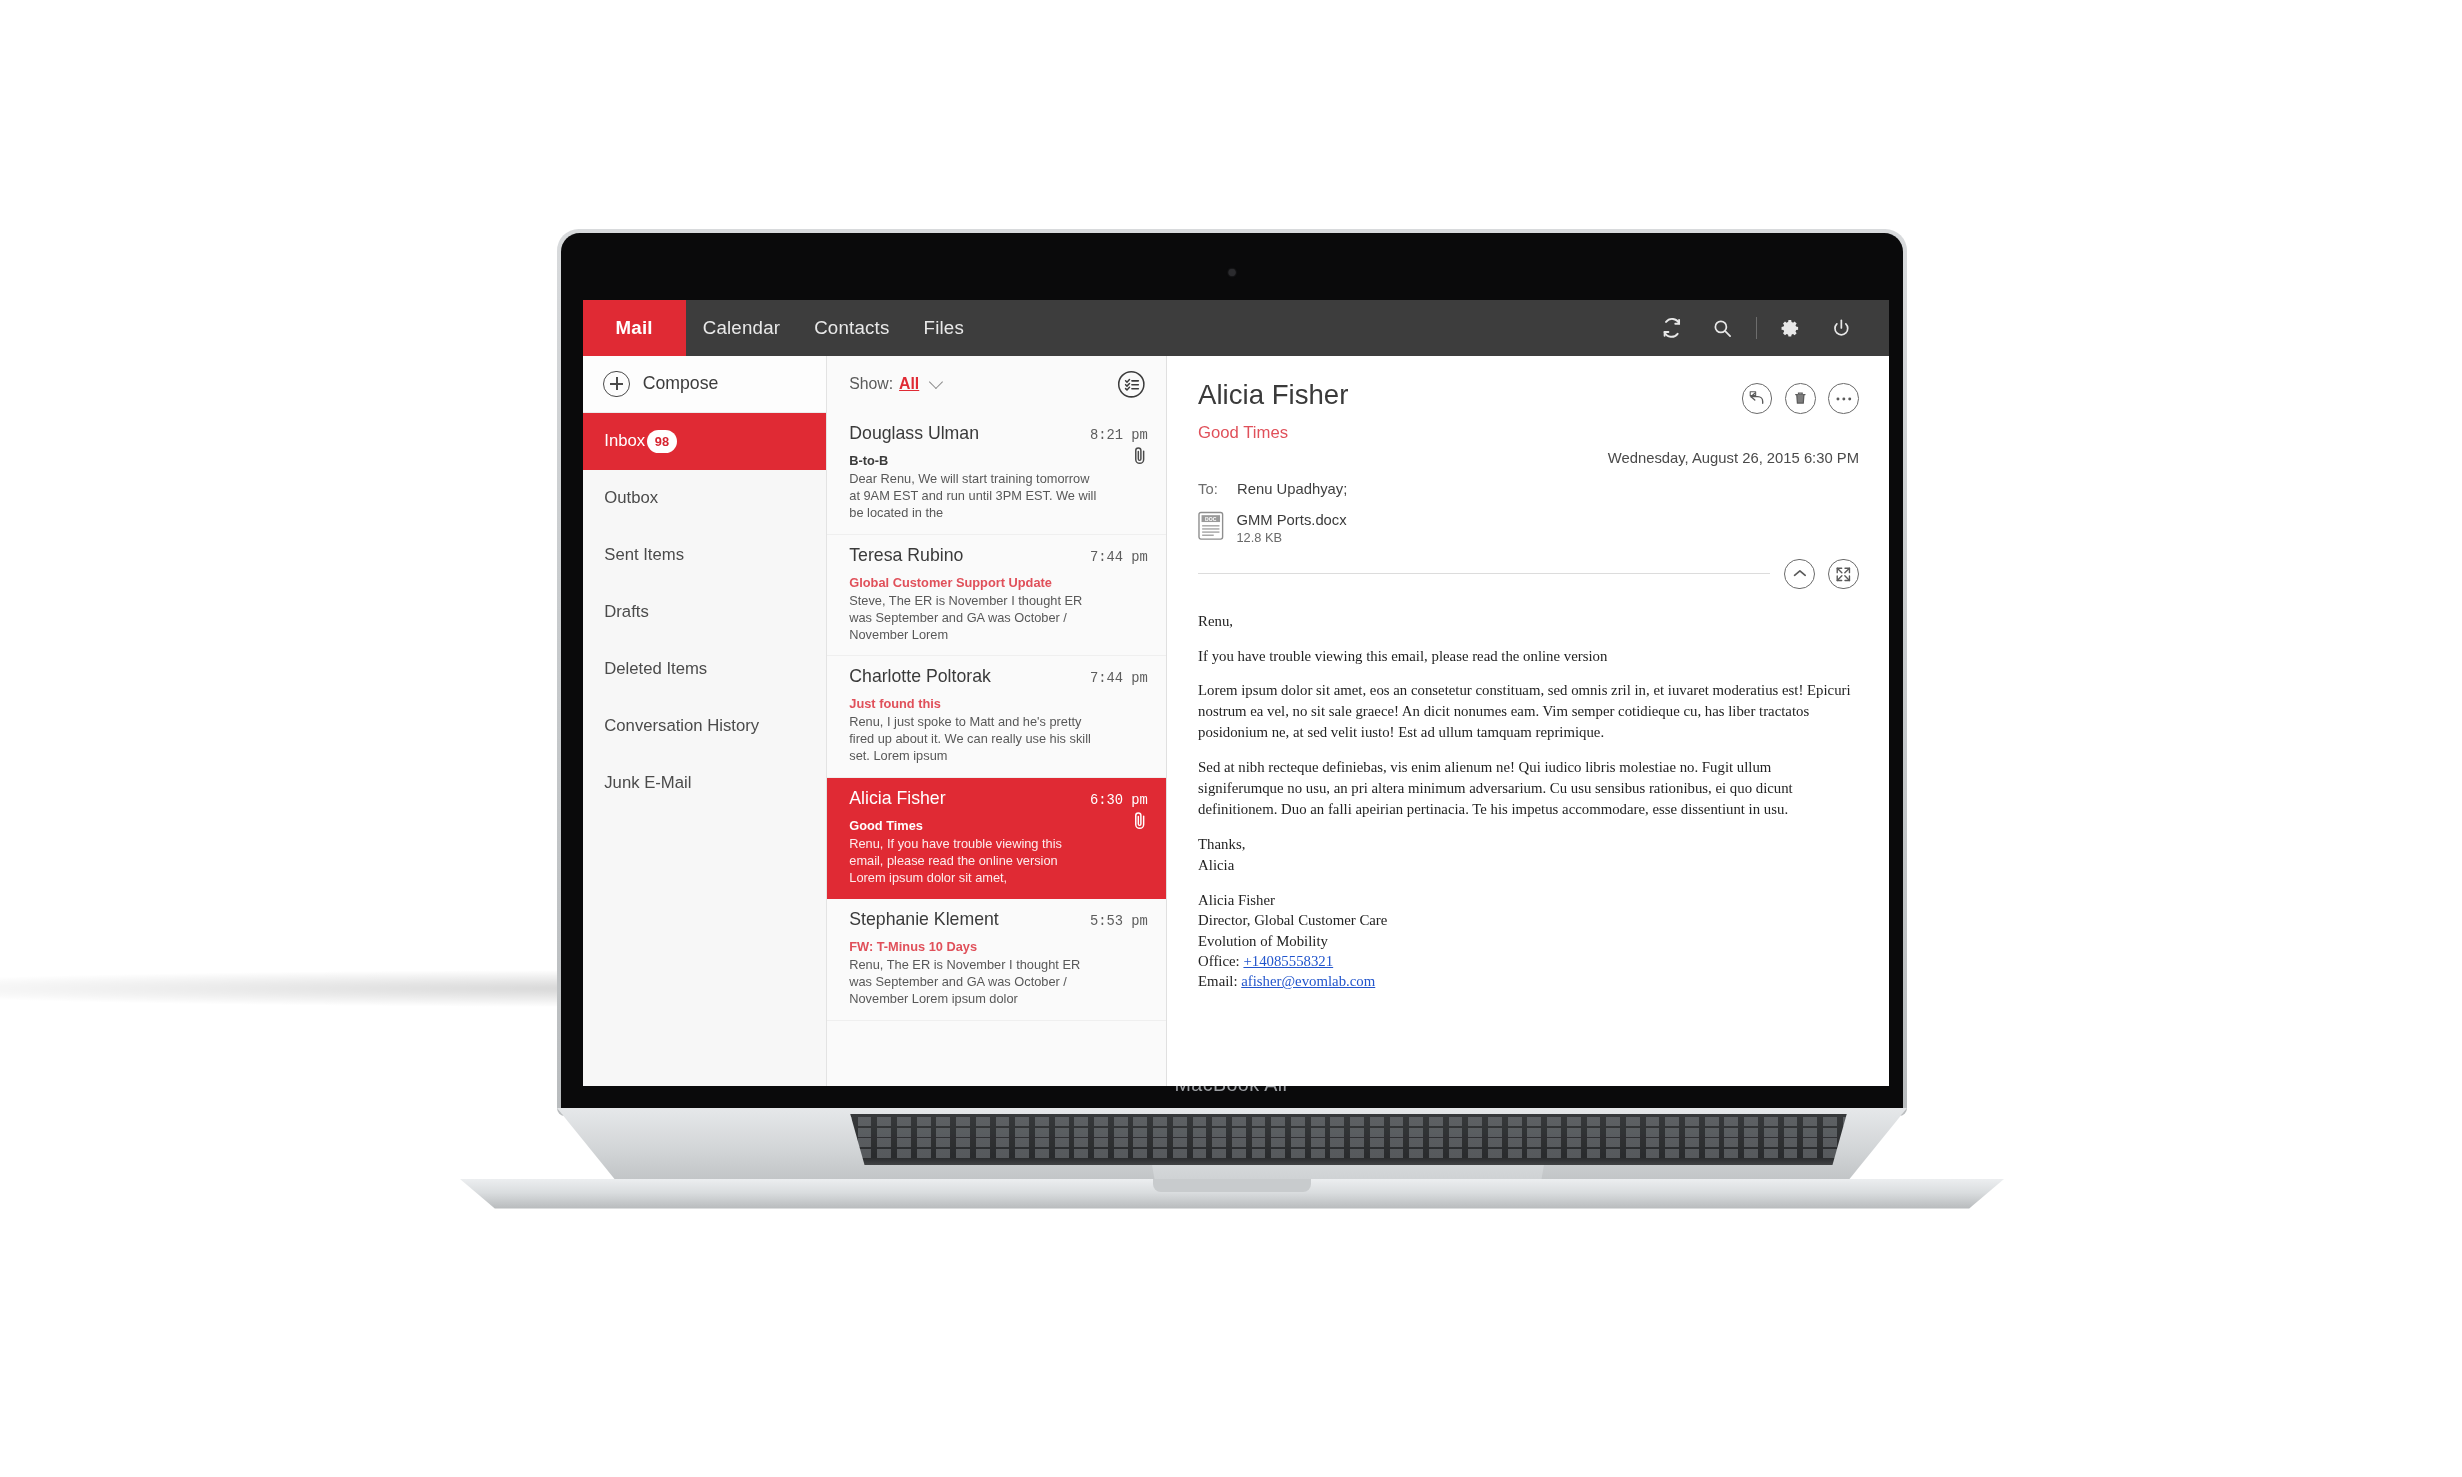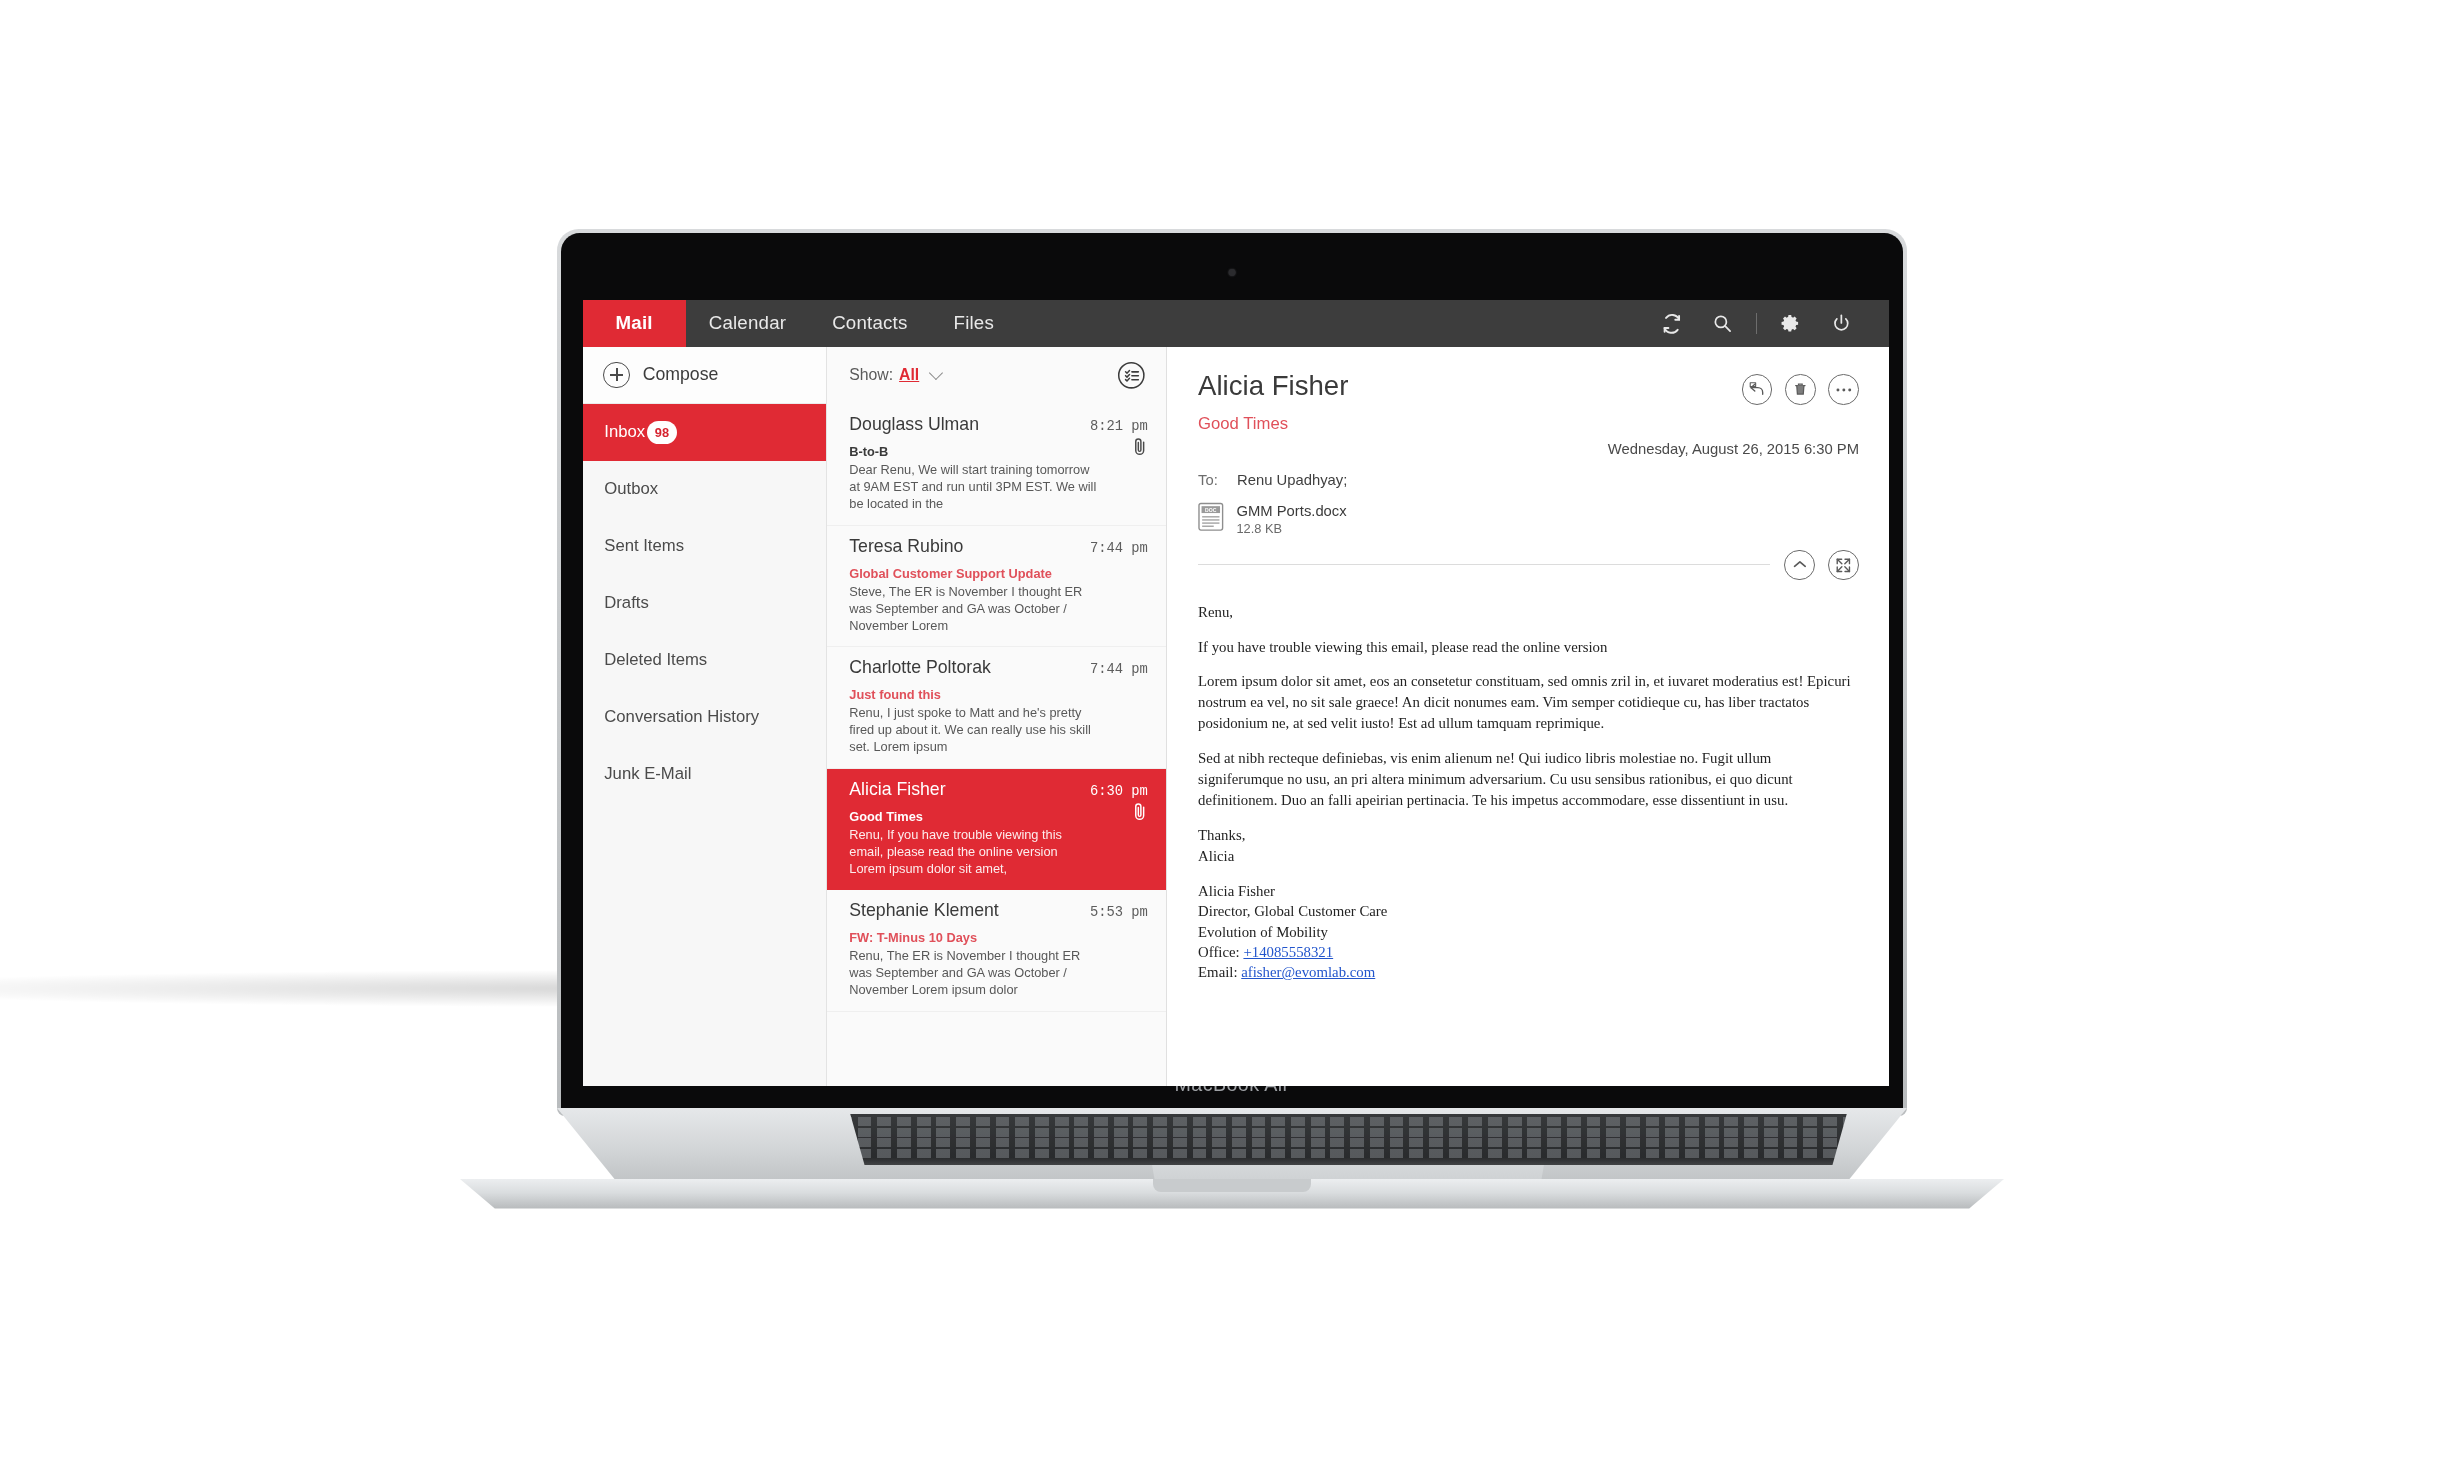--- a/index.html
+++ b/index.html
@@ -38,24 +38,24 @@
   }
 
   
   .screen {
     position: absolute; left: 21.7px; top: 67px; width: 1306px; height: 786px;
     background: #ffffff; overflow: hidden; display: flex; flex-direction: column;
   }
 
   
   .topbar {
-    height: 47px; background: #3d3d3d; display: flex; align-items: stretch; flex: 0 0 auto;
+    height: 56px; background: #3d3d3d; display: flex; align-items: stretch; flex: 0 0 auto;
   }
   .nav-tab {
-    display: flex; align-items: center; padding: 0 23px;
+    display: flex; align-items: center; padding: 0 17px;
     color: #e9e9e9; font-size: 18.7px; letter-spacing: 0.2px; cursor: pointer;
   }
   .nav-tab.active { background: #e02a34; color: #ffffff; font-weight: bold; padding: 0 33px; }
   .topbar-spacer { flex: 1 1 auto; }
   .topbar-icons { display: flex; align-items: center; gap: 0; padding-right: 21.7px; }
   .tb-btn {
     width: 51px; height: 47px; display: flex; align-items: center; justify-content: center;
     cursor: pointer;
   }
   .tb-sep { width: 1px; height: 21.7px; background: #6d6d6d; margin: 0 7.9px; }

